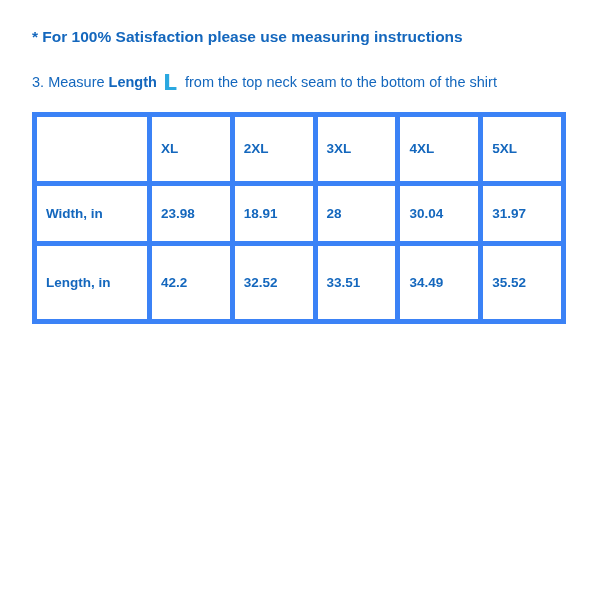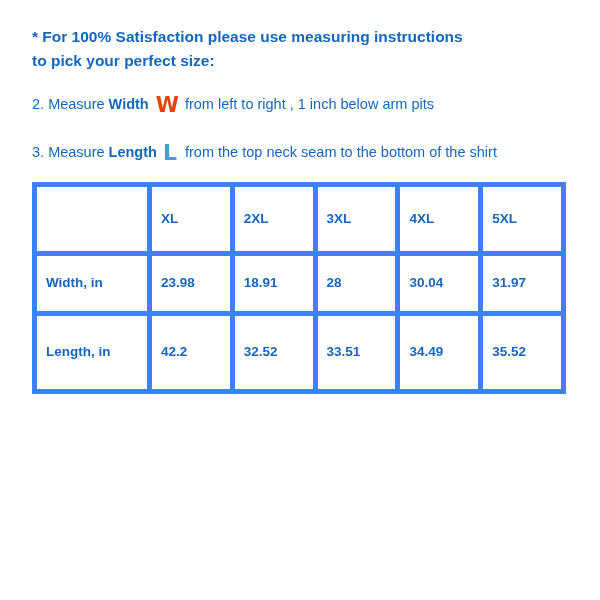--- a/index.html
+++ b/index.html
@@ -97,33 +97,25 @@
   tbody tr { height: 60px; padding-left: 28px; }
   tbody tr.tall { height: 78px; }
 </style>
 </head>
 <body>
 
 <div class="page">
 
   <div class="headline">
     <span>* For 100% Satisfaction please use measuring instructions</span>
-    <span class="line2">to pick your perfect size:</span>
   </div>
 
   <div class="steps">
 
 
-    <div class="step">
-      <span class="num">2.</span>
-      <span>Measure</span>
-      <span class="kw">Width</span>
-      <span class="glyph-w">W</span>
-      <span>from left to right , 1 inch below arm pits</span>
-    </div>
 
     <div class="step">
       <span class="num">3.</span>
       <span>Measure</span>
       <span class="kw">Length</span>
       <span class="glyph-l">L</span>
       <span>from the top neck seam to the bottom of the shirt</span>
     </div>
 
   </div>

